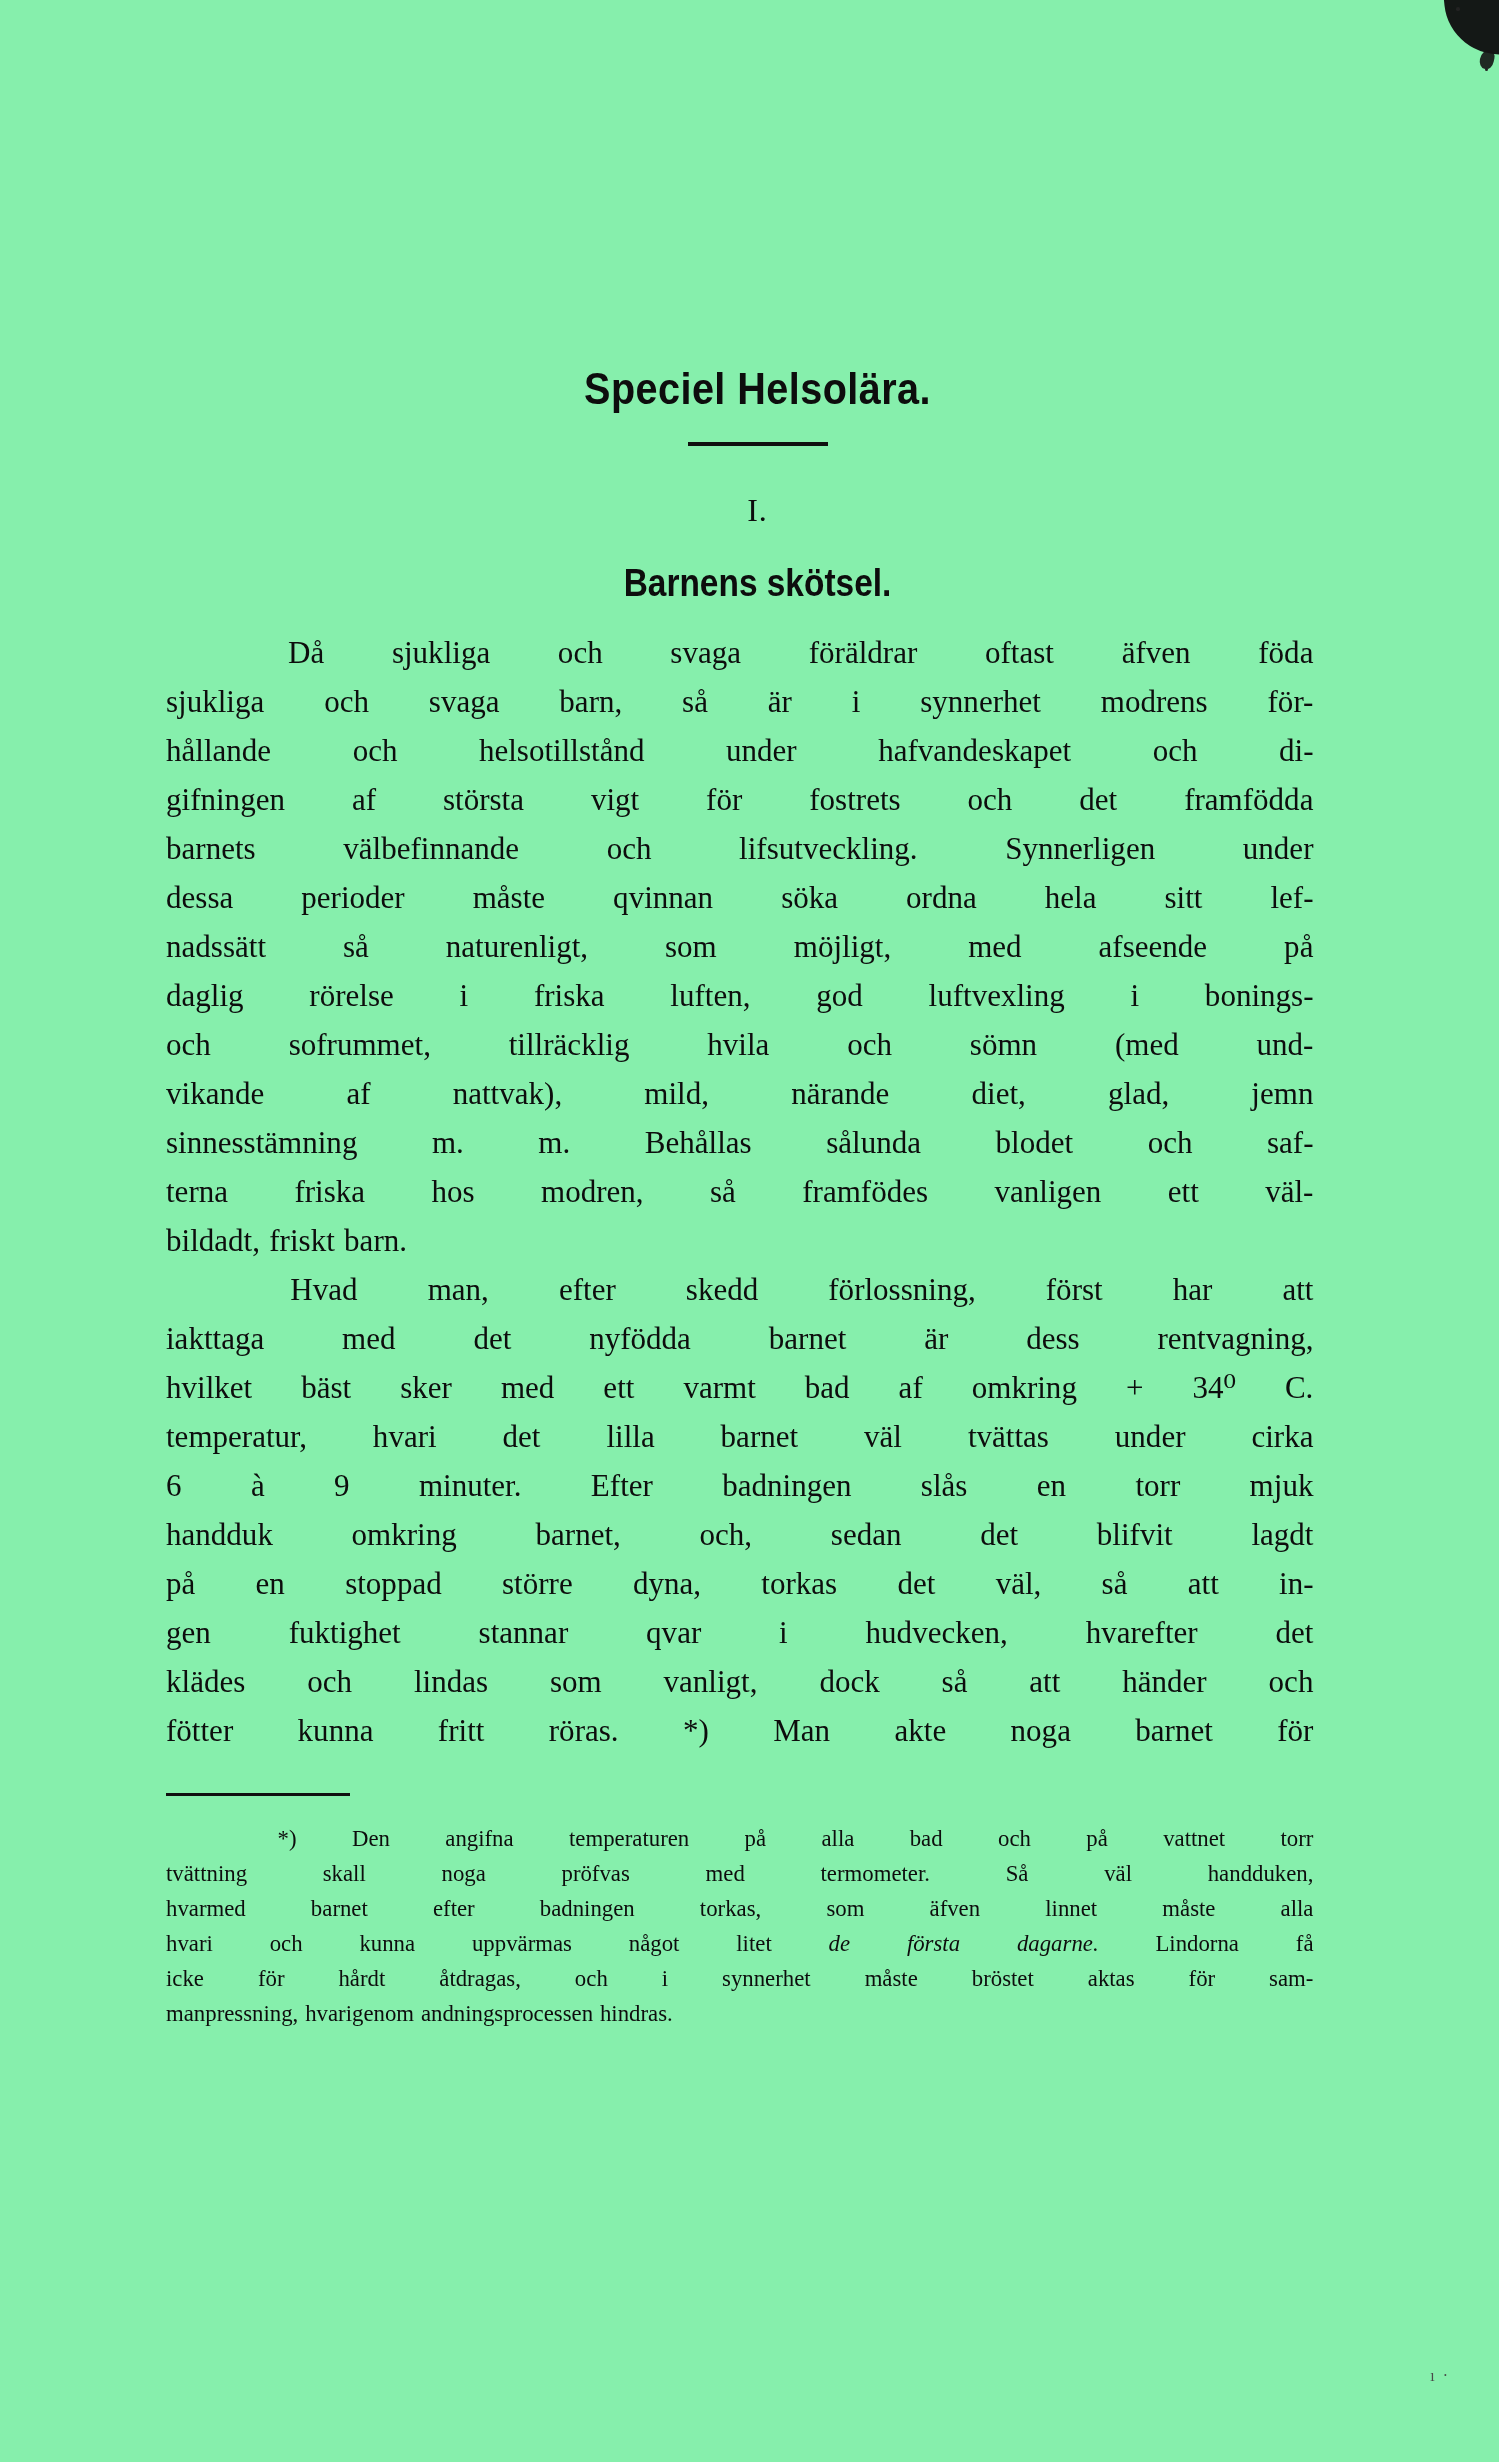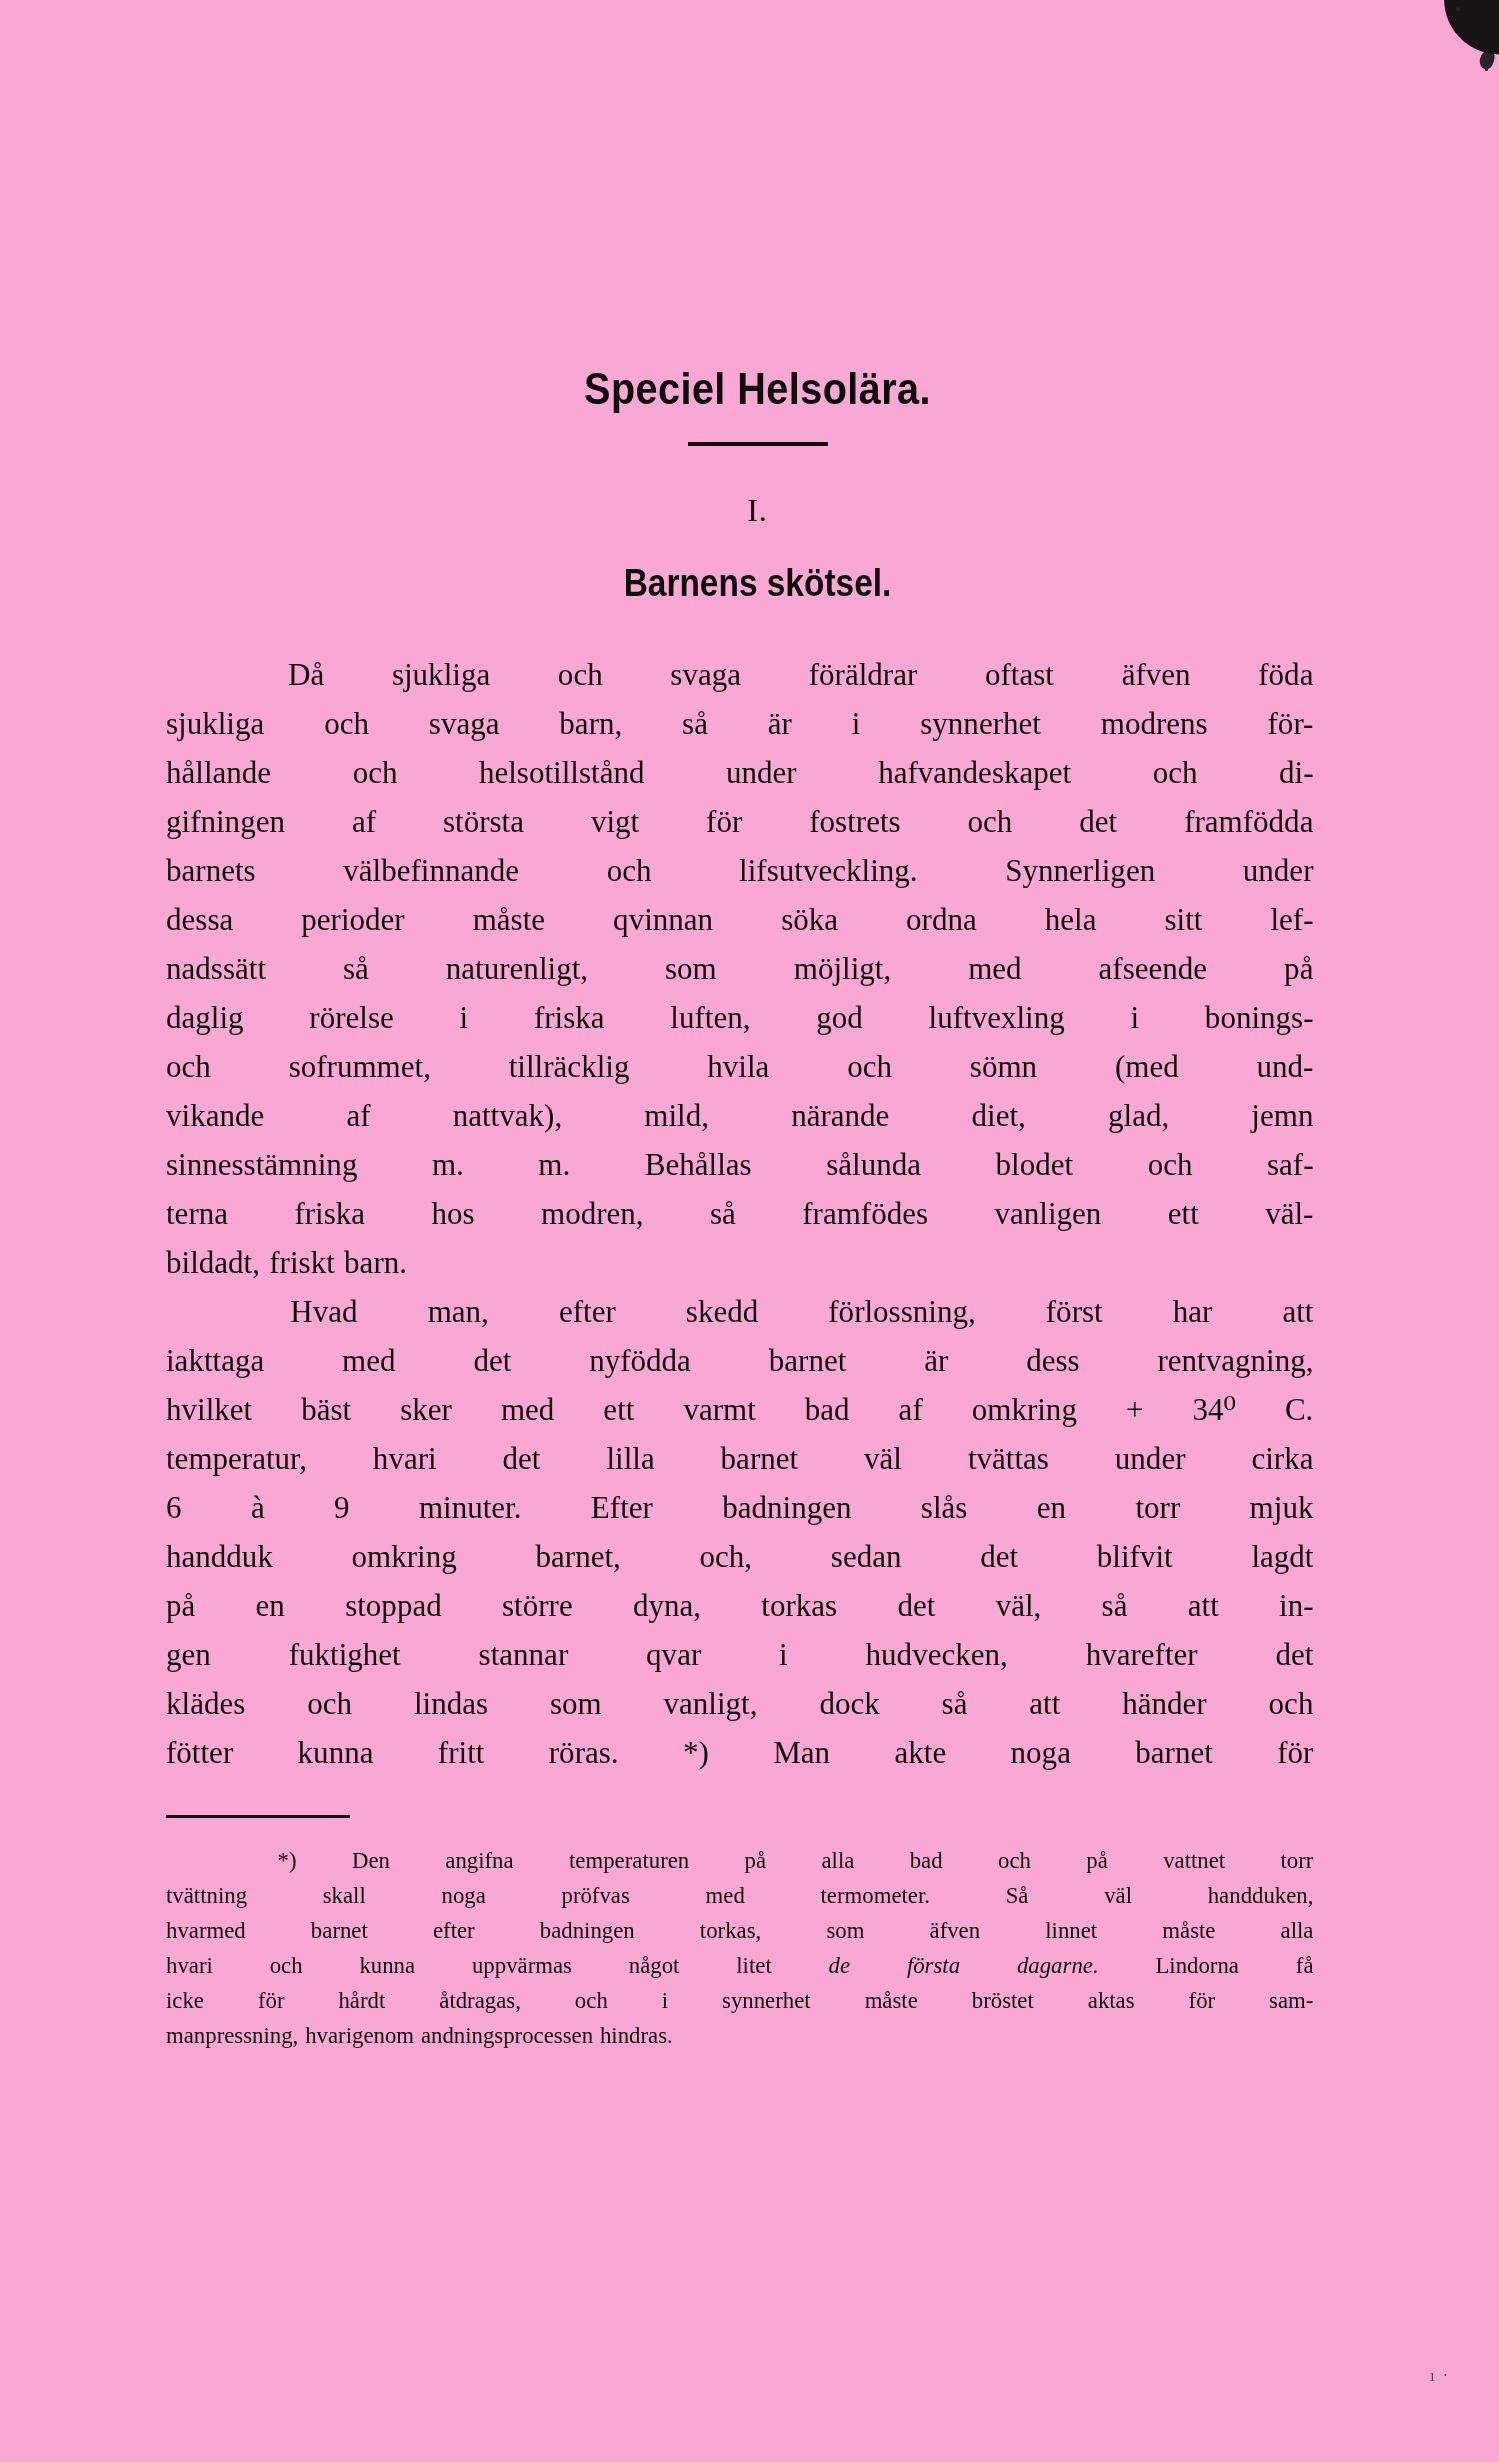--- a/index.html
+++ b/index.html
@@ -5,21 +5,21 @@
   html, body {
     margin: 0;
     padding: 0;
     background: #ffffff;
   }
 
   .page {
     position: relative;
     width: 1500px;
     height: 2462px;
-    background: #f9a8d4;
+    background: #86efac;
     overflow: hidden;
     font-family: "Liberation Serif", "DejaVu Serif", serif;
     color: #0d0d0d;
   }
 
   
   .scan-artifact {
     position: absolute;
     top: -21px;
     right: -9.4px;
@@ -91,21 +91,21 @@
     font-size: 38px;
     text-align: center;
     margin-top: 38px;
     transform: scaleX(0.88);
     line-height: 1.05;
     white-space: nowrap;
   }
 
   
   .body-block {
-    margin-top: 54px;
+    margin-top: 32px;
   }
 
   .line {
     display: flex;
     width: 100%;
     font-size: 32px;
     line-height: 1.0;
     height: 49px;
     align-items: baseline;
     transform: scaleX(0.97);

